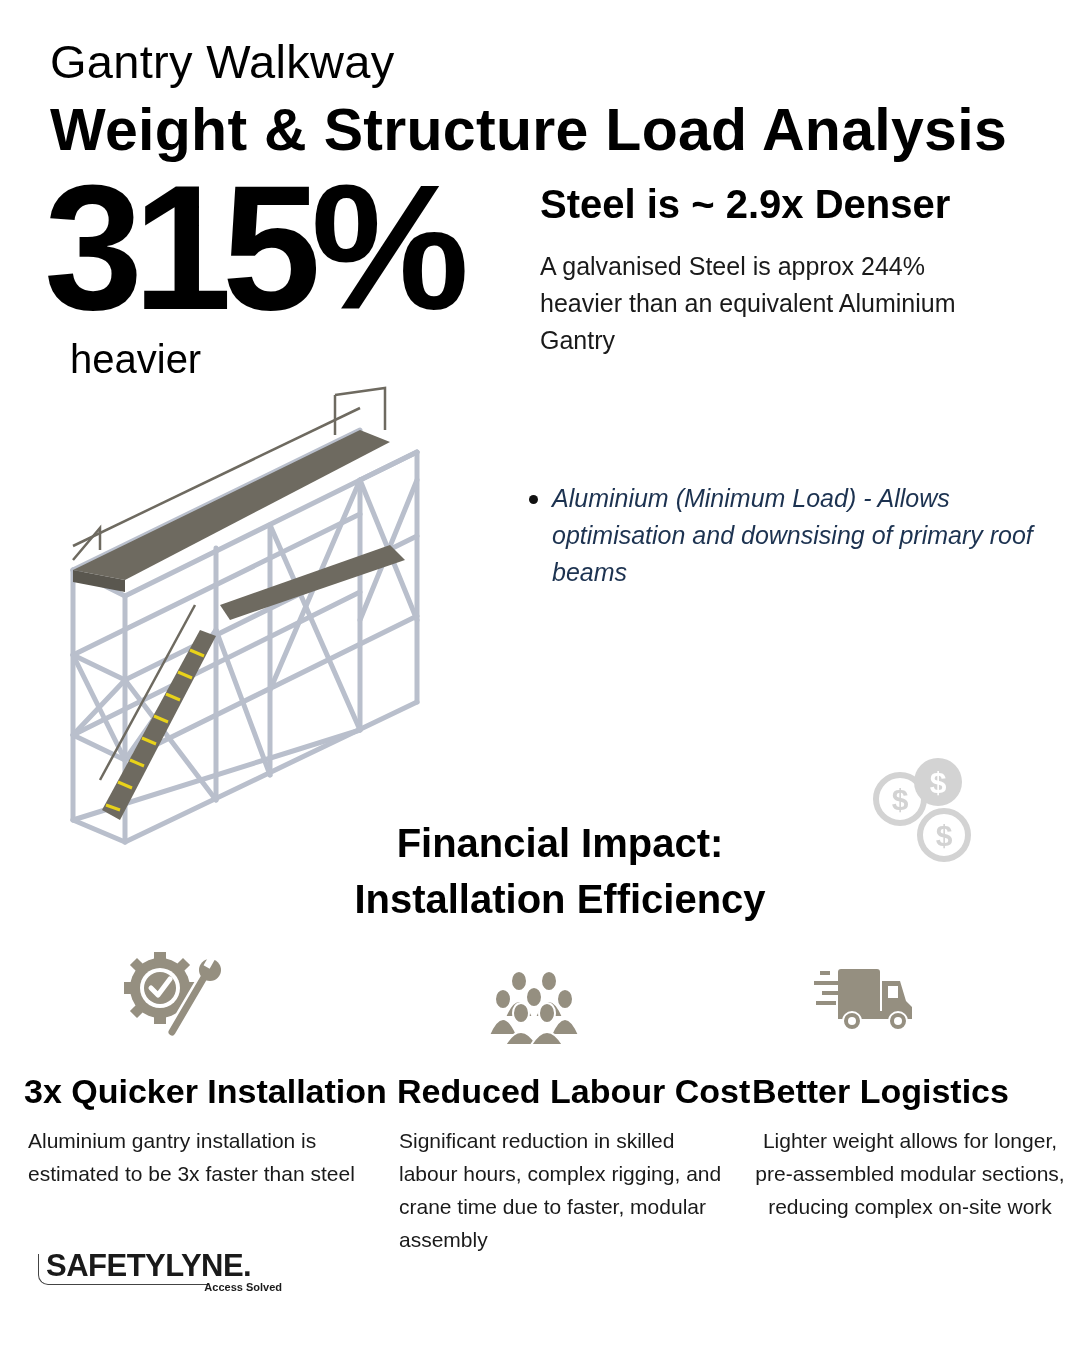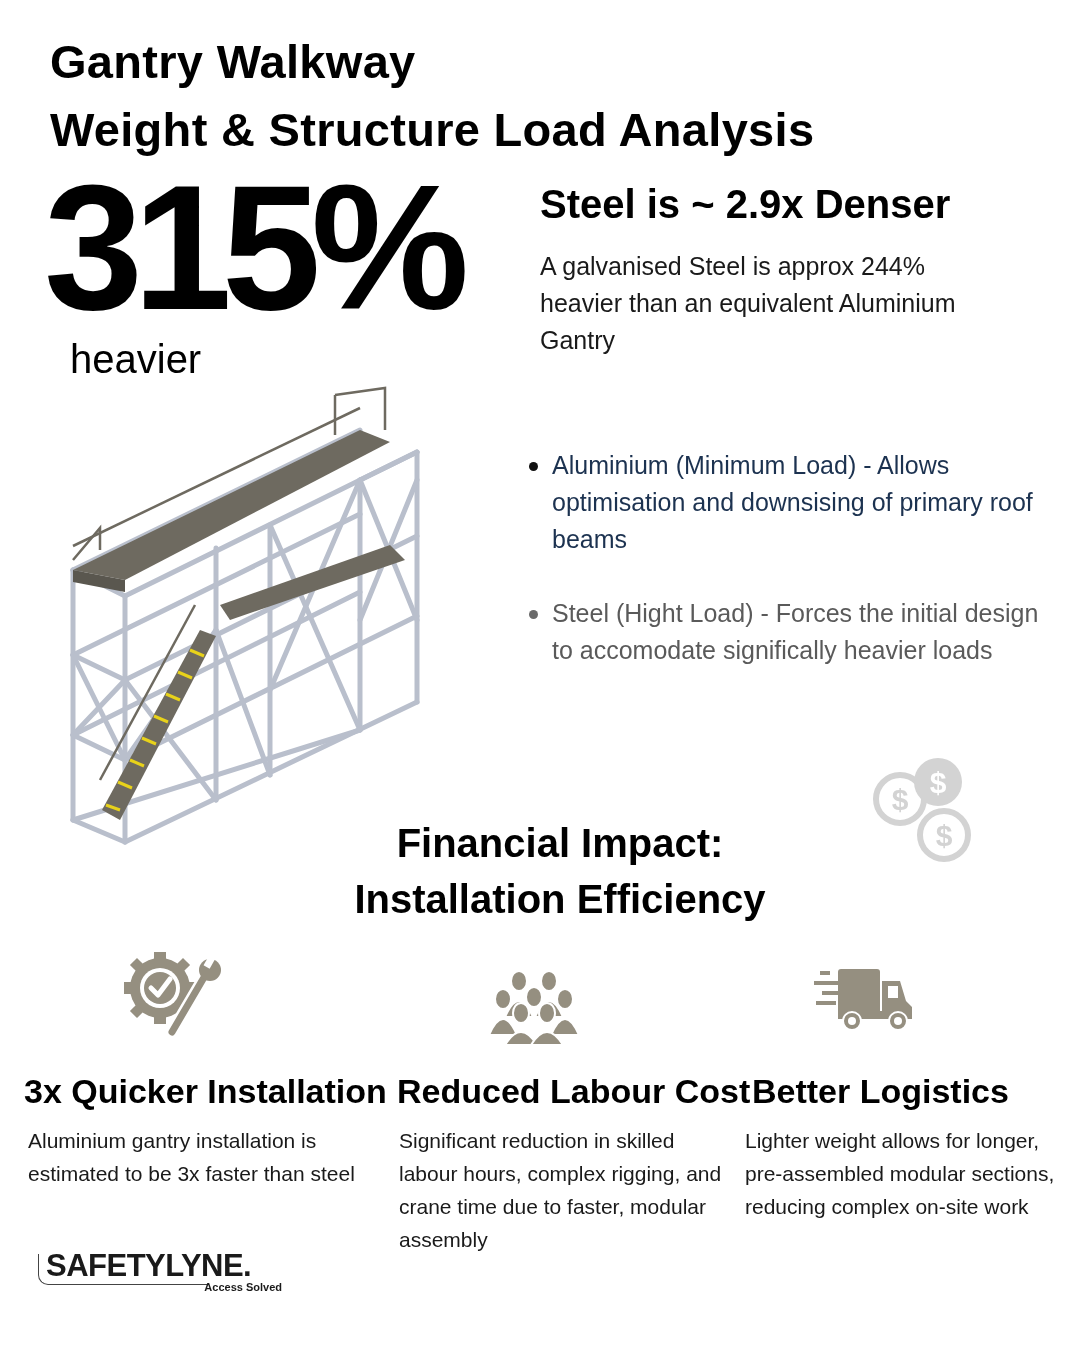--- a/index.html
+++ b/index.html
@@ -1,46 +1,46 @@
 <!DOCTYPE html>
 <html><head>
 <meta charset="utf-8">
 <style>
   html, body { margin:0; padding:0; }
   body { width:1080px; height:1350px; background:#ffffff; position:relative; overflow:hidden;
          font-family:"Liberation Sans", "DejaVu Sans", sans-serif; color:#000; }
   .abs { position:absolute; }
-  .title1 { left:50px; top:32px; font-size:47px; font-weight:bold; letter-spacing:0.3px; line-height:60px; }
-  .title2 { left:50px; top:100px; font-size:47px; font-weight:bold; letter-spacing:0.3px; line-height:60px; }
+  .title1 { left:50px; top:32px; font-size:47px; font-weight:normal; letter-spacing:0.3px; line-height:60px; }
+  .title2 { left:50px; top:100px; font-size:59px; font-weight:bold; letter-spacing:0.3px; line-height:60px; }
   .bignum { left:44px; top:158px; font-size:178px; font-weight:bold; letter-spacing:-10px; line-height:180px; }
   .heavier { left:70px; top:335px; font-size:40px; line-height:48px; }
   .dense-h { left:540px; top:180px; font-size:40px; font-weight:bold; line-height:48px; }
   .dense-p { left:540px; top:248px; width:470px; font-size:25px; line-height:37px; color:#1a1a1a; }
-  .bullets { left:525px; top:447px; width:520px; margin:0; padding:0; list-style:none; }
+  .bullets { left:525px; top:480px; width:520px; margin:0; padding:0; list-style:none;font-style:italic; }
   .bullets li { position:relative; padding-left:27px; font-size:25px; line-height:37px; }
   .bullets li .dot { position:absolute; left:4px; top:15px; width:9px; height:9px; border-radius:50%; }
   .b1 { color:#1c3250; }
   .b1 .dot { background:#111; }
   .b2 { color:#5a5a5a; margin-top:37px; }
   .b2 .dot { background:#6a6a6a; }
   .gantry { left:60px; top:380px; width:370px; height:470px; }
   .coins { left:868px; top:755px; width:112px; height:112px; }
   .fin-h { left:0; width:1120px; top:815px; text-align:center; font-size:40px; font-weight:bold; line-height:56px; }
   .icon { width:110px; height:90px; }
   .ic1 { left:120px; top:950px; }
   .ic2 { left:485px; top:962px; }
   .ic3 { left:808px; top:962px; }
   .col-h { font-size:34px; font-weight:bold; line-height:34px; }
   .col-p { font-size:21px; line-height:33px; color:#1a1a1a; }
   .h1c { left:24px; top:1074px; }
   .h2c { left:397px; top:1074px; }
   .h3c { left:752px; top:1074px; }
   .p1c { left:28px; top:1124px; width:340px; }
   .p2c { left:399px; top:1124px; width:330px; }
-  .p3c { left:745px; top:1124px; width:330px; }
+  .p3c { left:745px; top:1124px; width:330px;text-align:center; }
   .logo { left:38px; top:1248px; width:250px; height:46px; }
   .logo-main { position:absolute; left:8px; top:0; font-size:31px; font-weight:bold; letter-spacing:-0.5px; line-height:36px; color:#1a1a1a; }
   .logo-sub { position:absolute; right:6px; top:33px; font-size:11px; font-weight:bold; color:#1a1a1a; }
   .logo-bar { position:absolute; left:0; top:6px; width:170px; height:30px; border-left:1.5px solid #444; border-bottom:1.5px solid #444; border-bottom-left-radius:10px; }
 </style>
 </head>
 <body>
 
 <div class="abs title1">Gantry Walkway</div>
 <div class="abs title2">Weight &amp; Structure Load Analysis</div>
@@ -48,24 +48,20 @@
 <div class="abs bignum">315%</div>
 <div class="abs heavier">heavier</div>
 
 <div class="abs dense-h">Steel is ~ 2.9x Denser</div>
 <div class="abs dense-p">A galvanised Steel is approx 244% heavier than an equivalent Aluminium Gantry</div>
 
 <ul class="abs bullets">
   <li class="b1">
     <span class="dot"></span>
     <span>Aluminium (Minimum Load) - Allows optimisation and downsising of primary roof beams</span>
-  </li>
-  <li class="b2">
-    <span class="dot"></span>
-    <span>Steel (Hight Load) - Forces the initial design to accomodate significally heavier loads</span>
   </li>
 </ul>
 
 <svg class="abs gantry" viewBox="0 0 370 470">
   <g stroke="#b9bfcc" stroke-width="5" fill="none" stroke-linecap="round">
 
     <line x1="13" y1="190" x2="13" y2="440"></line>
     <line x1="65" y1="216" x2="65" y2="462"></line>
     <line x1="156" y1="168" x2="156" y2="420"></line>
     <line x1="210" y1="145" x2="210" y2="395"></line>

